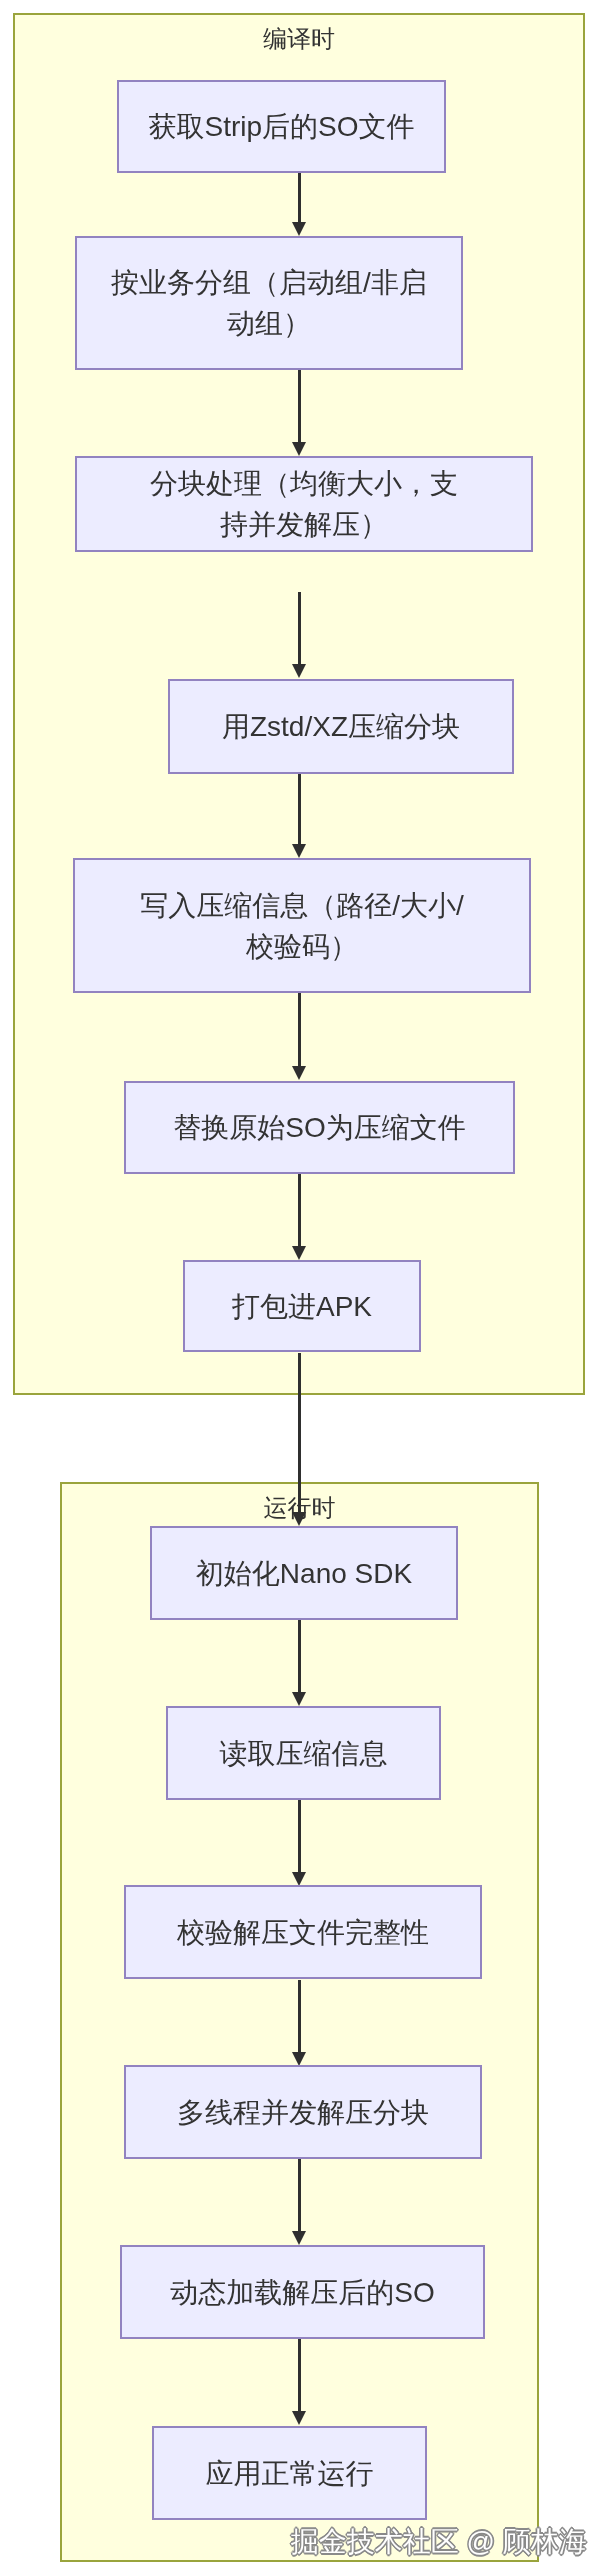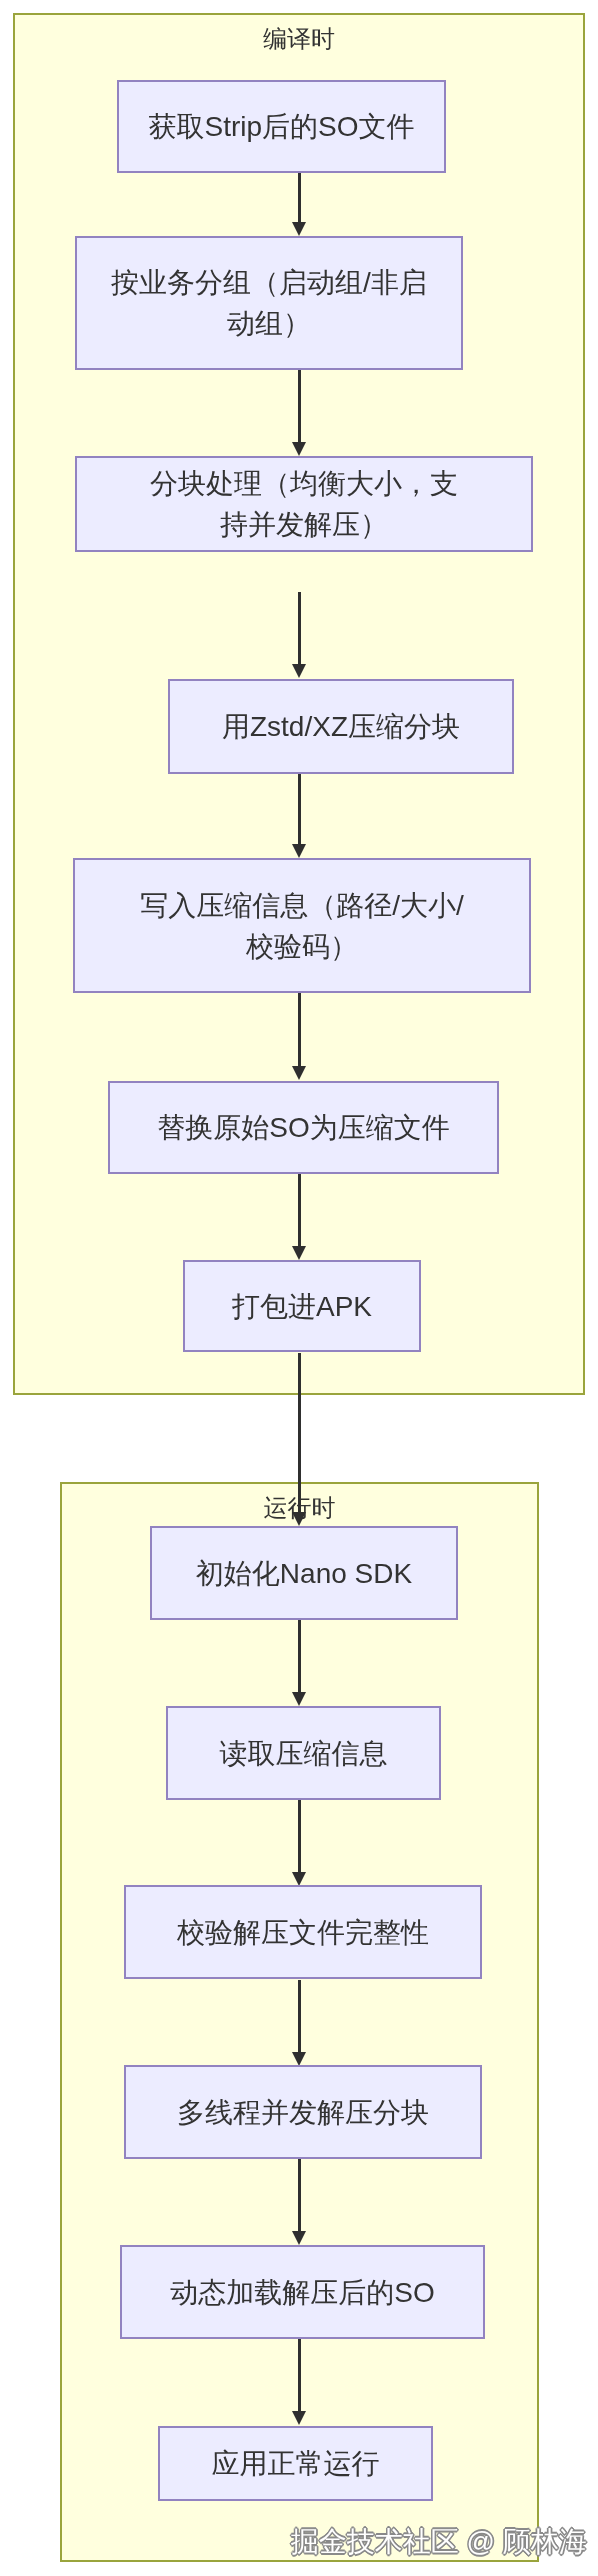--- a/index.html
+++ b/index.html
@@ -117,21 +117,21 @@
   </div>
 
   <div class="node" style="left:130px; top:679px; width:346px; height:95px;margin-left:38px;">
     <span class="node-label">用Zstd/XZ压缩分块</span>
   </div>
 
   <div class="node wide" style="left:73px; top:858px; width:458px; height:135px;">
     <span class="node-label">写入压缩信息（路径/大小/校验码）</span>
   </div>
 
-  <div class="node" style="left:108px; top:1081px; width:391px; height:93px;justify-content:center;">
+  <div class="node" style="left:124px; top:1081px; width:391px; height:93px;justify-content:center;">
     <span class="node-label">替换原始SO为压缩文件</span>
   </div>
 
   <div class="node" style="left:183px; top:1260px; width:238px; height:92px;">
     <span class="node-label">打包进APK</span>
   </div>
 
   <div class="node" style="left:150px; top:1526px; width:308px; height:94px;">
     <span class="node-label">初始化Nano SDK</span>
   </div>
@@ -145,21 +145,21 @@
   </div>
 
   <div class="node" style="left:124px; top:2065px; width:358px; height:94px;">
     <span class="node-label">多线程并发解压分块</span>
   </div>
 
   <div class="node" style="left:120px; top:2245px; width:365px; height:94px;">
     <span class="node-label">动态加载解压后的SO</span>
   </div>
 
-  <div class="node" style="left:158px; top:2426px; width:275px; height:75px;">
+  <div class="node" style="left:152px; top:2426px; width:275px; height:94px;">
     <span class="node-label">应用正常运行</span>
   </div>
 
   <div class="arrow" style="top:150px; height:86px;"></div>
   <div class="arrow" style="top:370px; height:86px;"></div>
   <div class="arrow" style="top:592px; height:86px;"></div>
   <div class="arrow" style="top:774px; height:84px;"></div>
   <div class="arrow" style="top:992px; height:88px;"></div>
   <div class="arrow" style="top:1174px; height:86px;"></div>
   <div class="arrow" style="top:1353px; height:173px;"></div>

